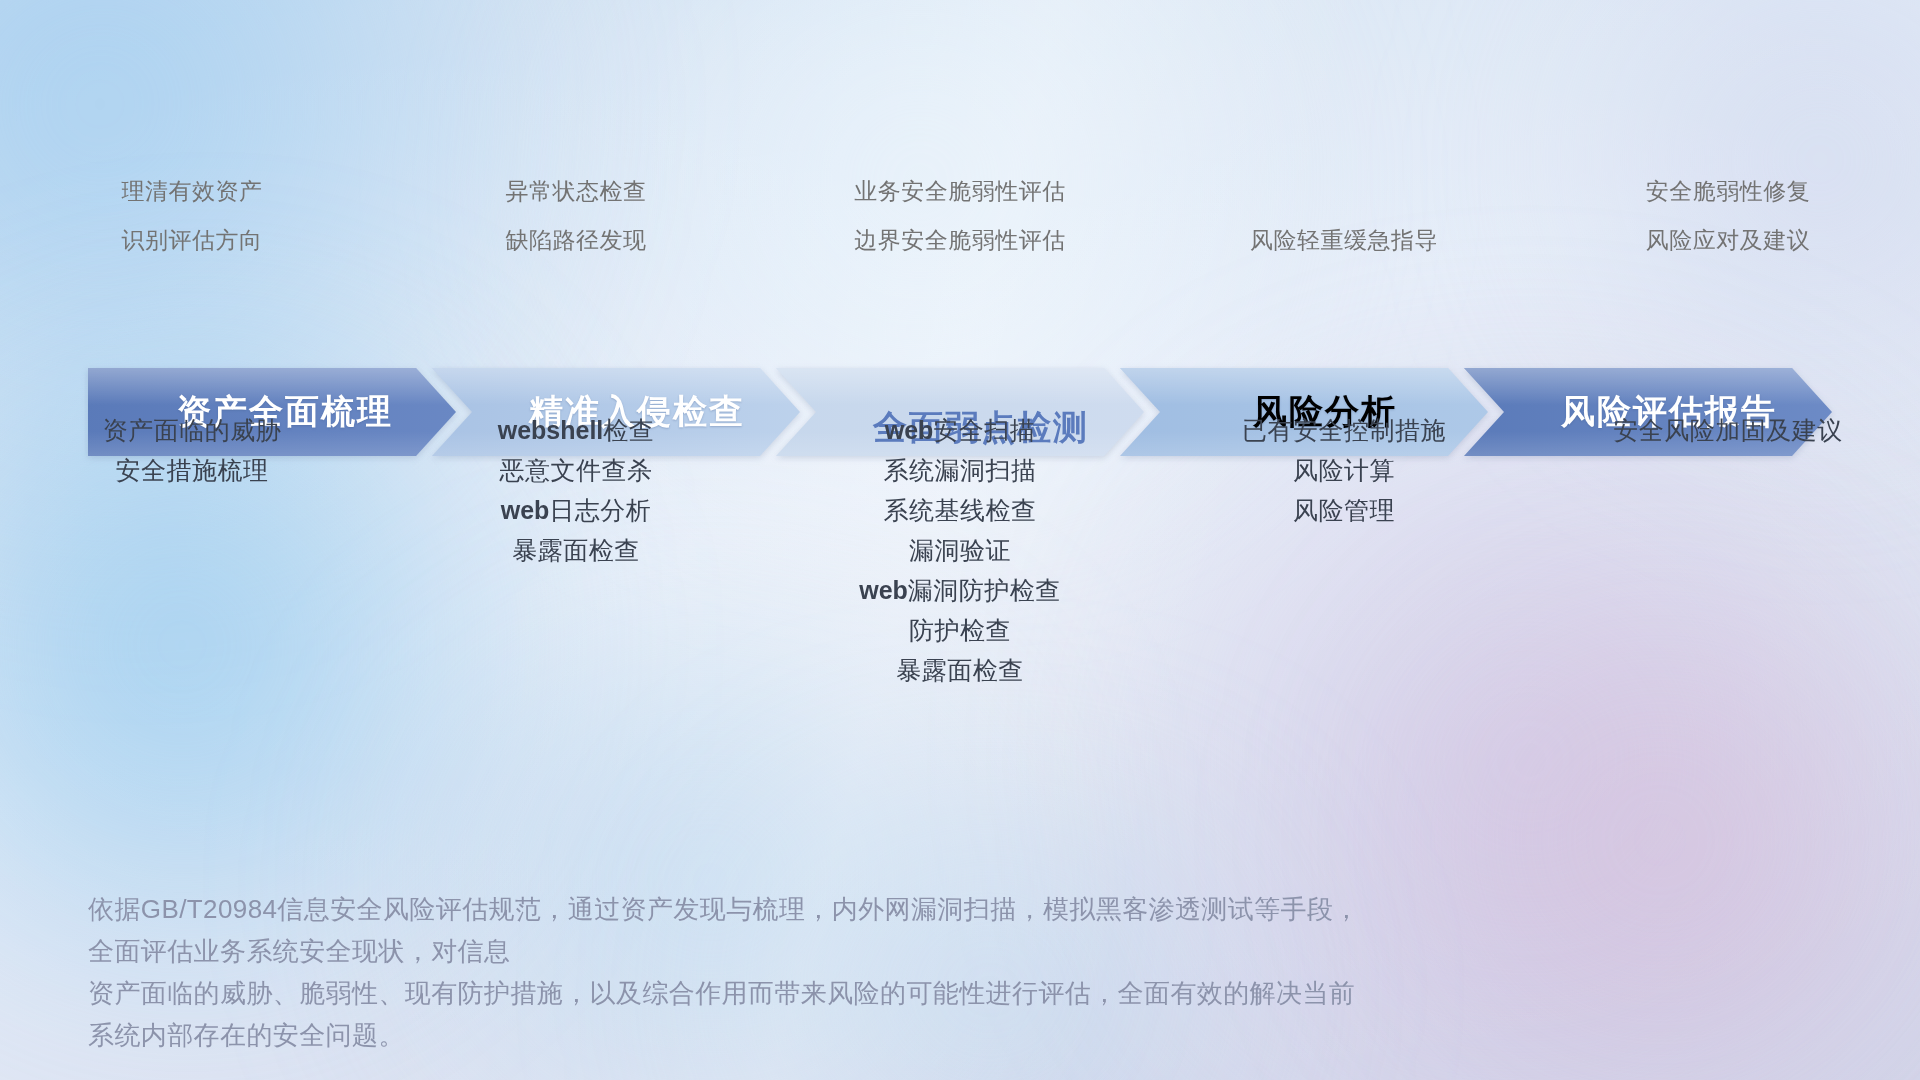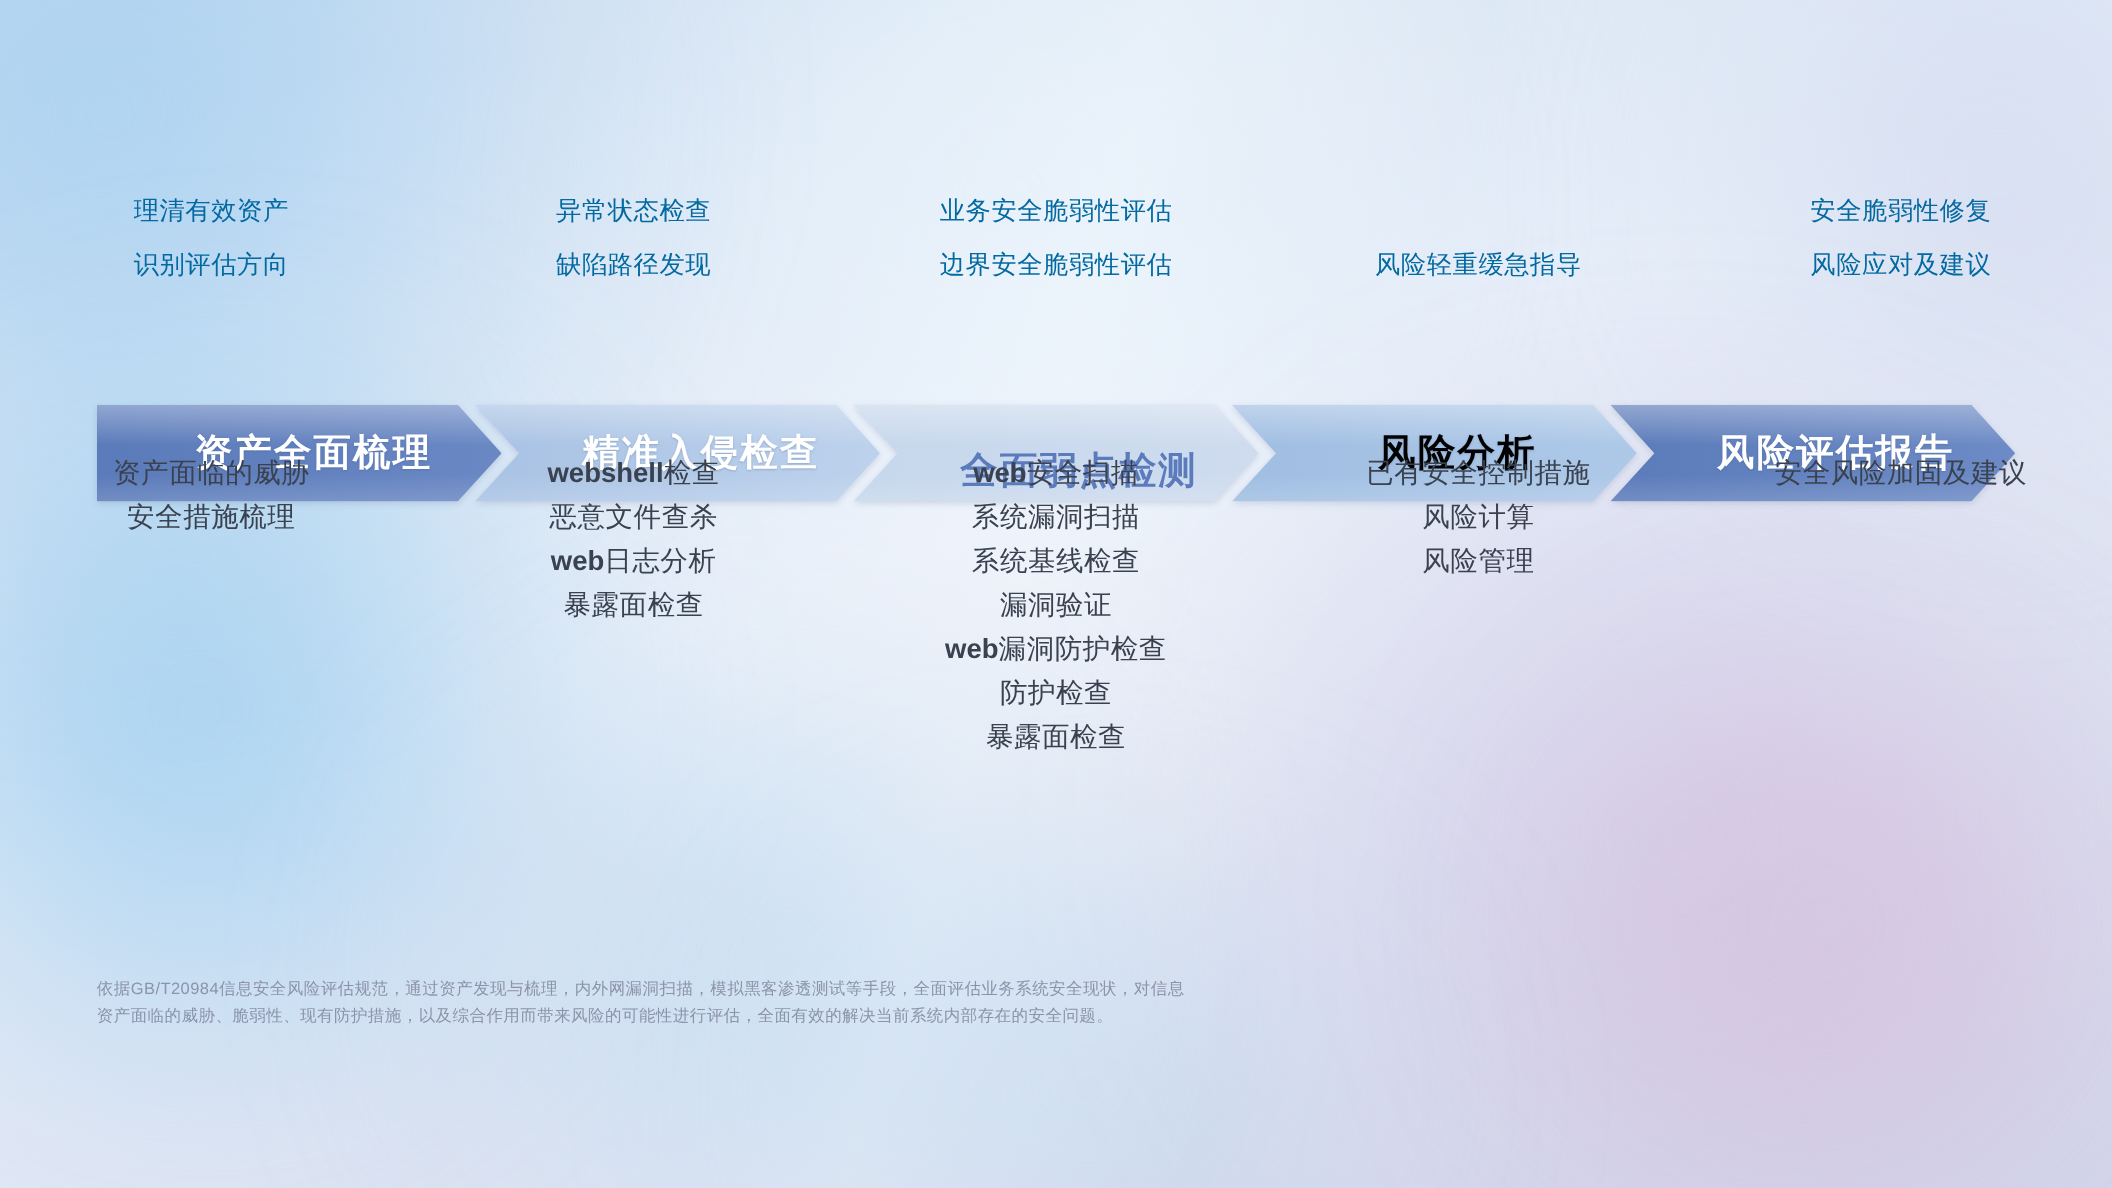--- a/index.html
+++ b/index.html
@@ -47,21 +47,21 @@
   
   #stage{ position:absolute; inset:0; }
 
   .cols{ position:absolute; left:0; right:0; display:flex; }
   .col{ flex:1 1 0; display:flex; flex-direction:column; align-items:center; }
 
   
   #top-lists{ top:180px; }
   #top-lists .col{ justify-content:flex-end; }
   .tline{
-    font-size:23px; color:#0369a1; line-height:1; letter-spacing:.5px;
+    font-size:23px; color:#737373; line-height:1; letter-spacing:.5px;
     margin-bottom:26px; white-space:nowrap;
   }
   .tline:last-child{ margin-bottom:0; }
 
   
   #ribbon{
     position:absolute; left:88px; top:368px; width:1744px; height:88px;
     display:flex;
   }
   .chev{
@@ -95,21 +95,21 @@
   #bottom-lists .col{ justify-content:flex-start; padding-top:0; }
   .bline{
     font-size:25px; color:#3a4250; line-height:1; letter-spacing:.5px;
     margin-bottom:15px; white-space:nowrap;
   }
   .bline b{ font-weight:bold; letter-spacing:0; }
 
   
   #footer{
     position:absolute; left:88px; top:888px; width:1290px;
-    font-size:15px; line-height:1.62; color:#8c93ab; letter-spacing:.4px;
+    font-size:26px; line-height:1.62; color:#8c93ab; letter-spacing:.4px;
   }
 </style>
 </head>
 <body>
 
 <div id="bg">
   <div class="base"></div>
   <div class="b b3"></div>
     <div class="b b7"></div>
     <div class="b b1"></div>

